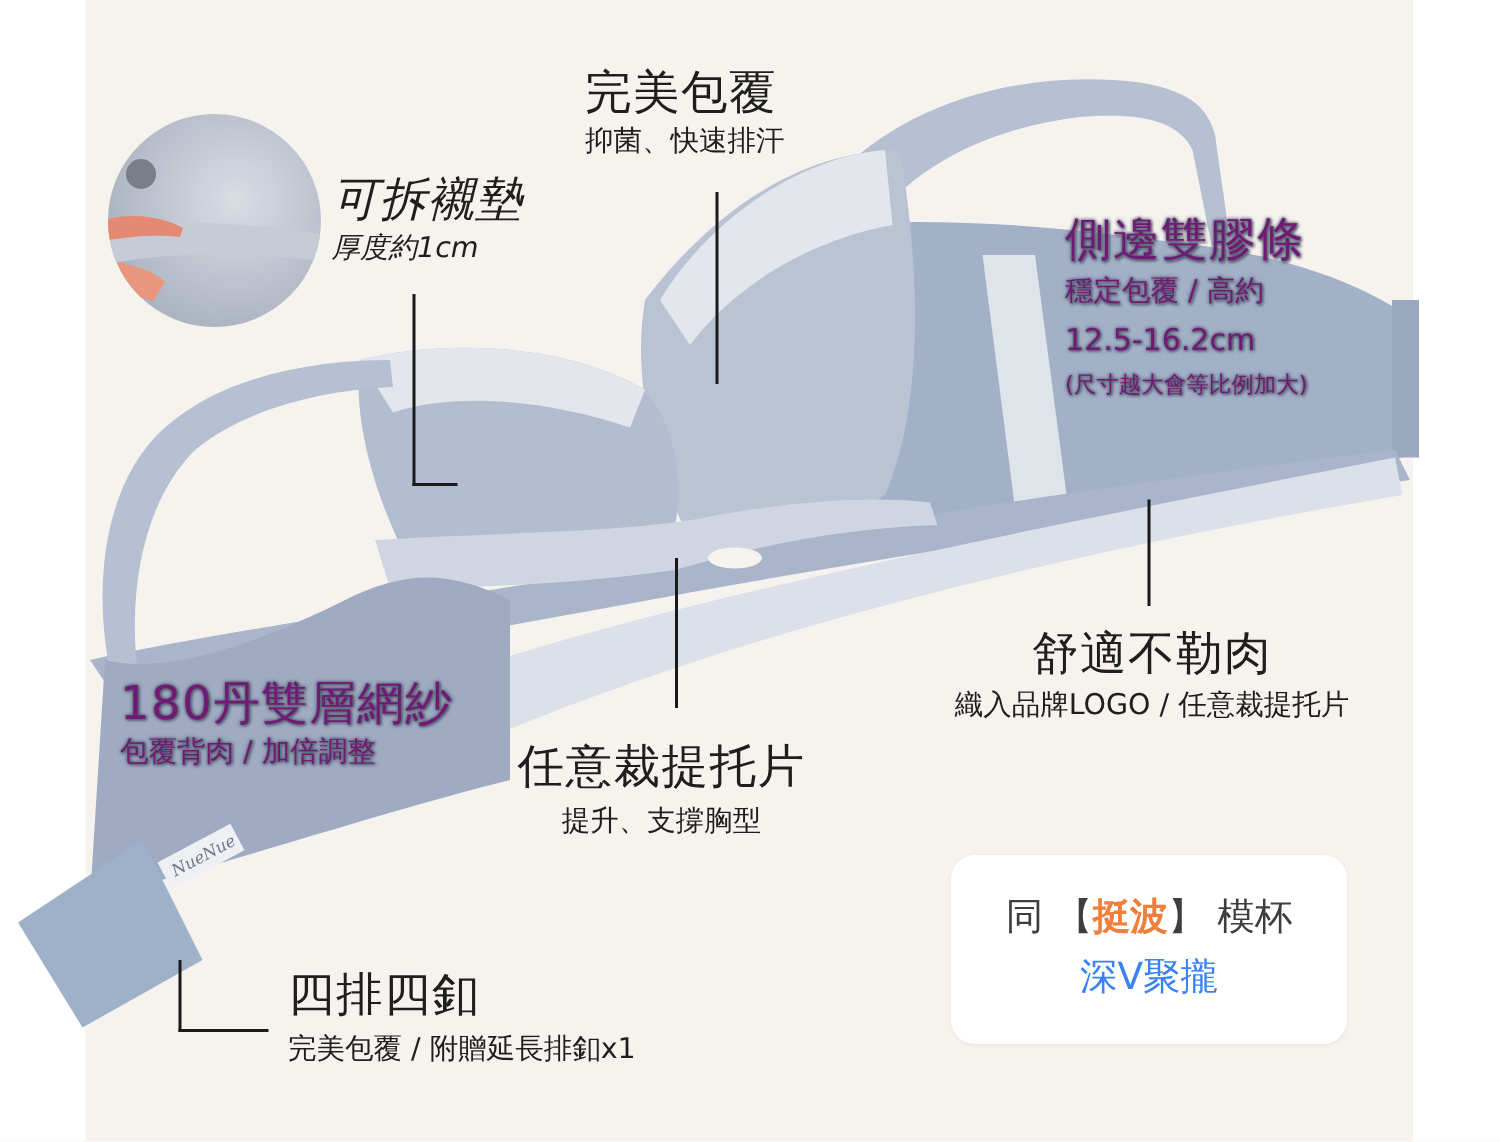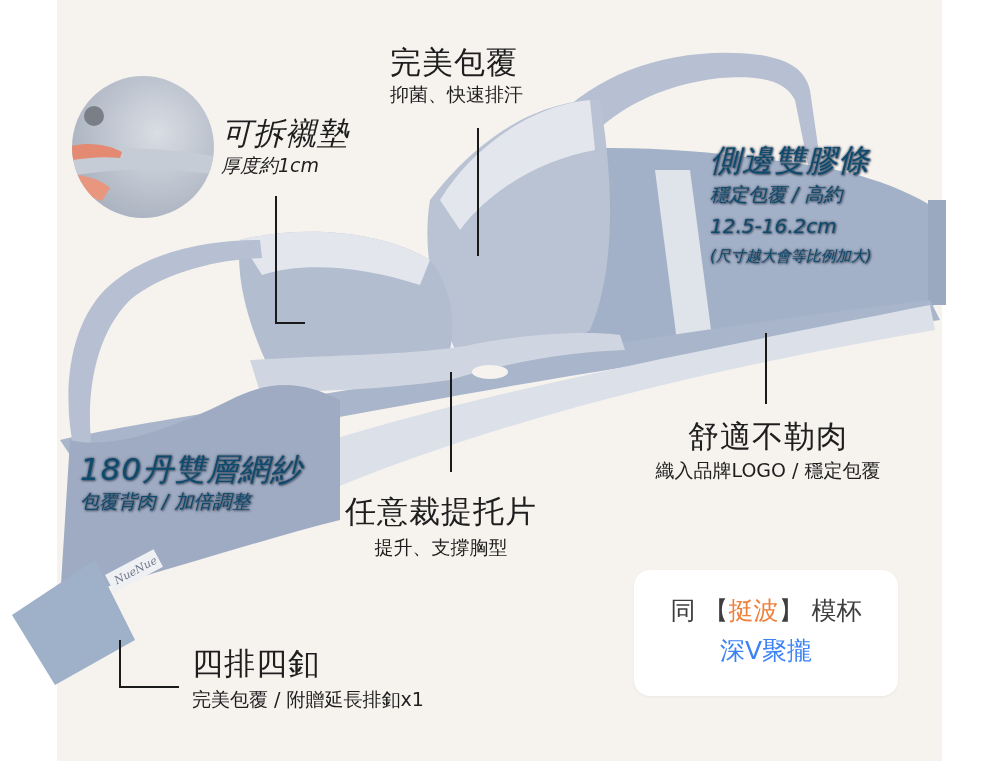--- a/index.html
+++ b/index.html
@@ -3,29 +3,29 @@
 <meta charset="utf-8">
 <style>
   html, body { margin:0; padding:0; }
   body { width:1000px; height:761px; background:#ffffff; position:relative; overflow:hidden;
          font-family:"DejaVu Sans", "Liberation Sans", sans-serif; }
   .panel { position:absolute; left:57px; top:0; width:885px; height:761px; background:#f6f3ef; }
   .product { position:absolute; left:0; top:0; width:1000px; height:761px; }
   .label { position:absolute; color:#1e1e1e; white-space:nowrap; }
   .title { font-size:31px; line-height:38px; letter-spacing:1px; }
   .sub { font-size:19px; line-height:26px; }
-  .light .title, .light .sub { color:#0c4a6e; text-shadow:0 0 2px #5b6476, 0 0 3px #5b6476, 1px 1px 2px #4d5568;font-style:italic; }
+  .light .title, .light .sub { color:#701a75; text-shadow:0 0 2px #5b6476, 0 0 3px #5b6476, 1px 1px 2px #4d5568; }
   .line { position:absolute; background:#1a1a1a; }
   .inset { position:absolute; left:72px; top:76px; width:142px; height:142px; border-radius:50%; overflow:hidden;
            background:radial-gradient(circle at 60% 40%, #d9dde4, #aeb6c3 70%, #9ca6b6); }
   .card { position:absolute; left:634px; top:570px; width:264px; height:126px; background:#ffffff; border-radius:16px;
           text-align:center; box-shadow:0 1px 3px rgba(0,0,0,0.05); }
   .card .l1 { margin-top:24px; font-size:25px; line-height:34px; color:#3e3e3e; }
   .card .l2 { font-size:25px; line-height:34px; color:#3b82f6; margin-top:6px; }
-  .accent { color:#ef7f3b; font-weight:normal; }
+  .accent { color:#ef7f3b; font-weight:bold; }
 </style>
 </head>
 <body>
 
 <div class="panel"></div>
 
 <svg class="product" viewBox="0 0 1000 761">
 
   <path d="M555,120 C600,70 680,45 760,55 C790,60 805,70 810,90 L820,160 L808,165 L795,100 C785,80 760,75 720,78 C660,85 610,110 580,150 Z" fill="#b6c0d2"></path>
 
@@ -90,21 +90,21 @@
 </div>
 
 <div class="label light" style="left:80px; top:450px;">
   <div class="title">180丹雙層網紗</div>
   <div class="sub">包覆背肉 / 加倍調整</div>
 </div>
 
 <div class="line" style="left:765px; top:333px; width:2px; height:71px;"></div>
 <div class="label" style="left:618px; top:417px; text-align:center; width:300px;">
   <div class="title">舒適不勒肉</div>
-  <div class="sub" style="margin-top:2px;">織入品牌LOGO / 穩定包覆</div>
+  <div class="sub" style="margin-top:2px;">織入品牌LOGO / 任意裁提托片</div>
 </div>
 
 <div class="line" style="left:450px; top:372px; width:2px; height:100px;"></div>
 <div class="label" style="left:341px; top:492px; text-align:center; width:200px;">
   <div class="title">任意裁提托片</div>
   <div class="sub" style="margin-top:4px;text-align:center;">提升、支撐胸型</div>
 </div>
 
 <div class="line" style="left:119px; top:640px; width:2px; height:48px;"></div>
 <div class="line" style="left:119px; top:686px; width:60px; height:2px;"></div>

